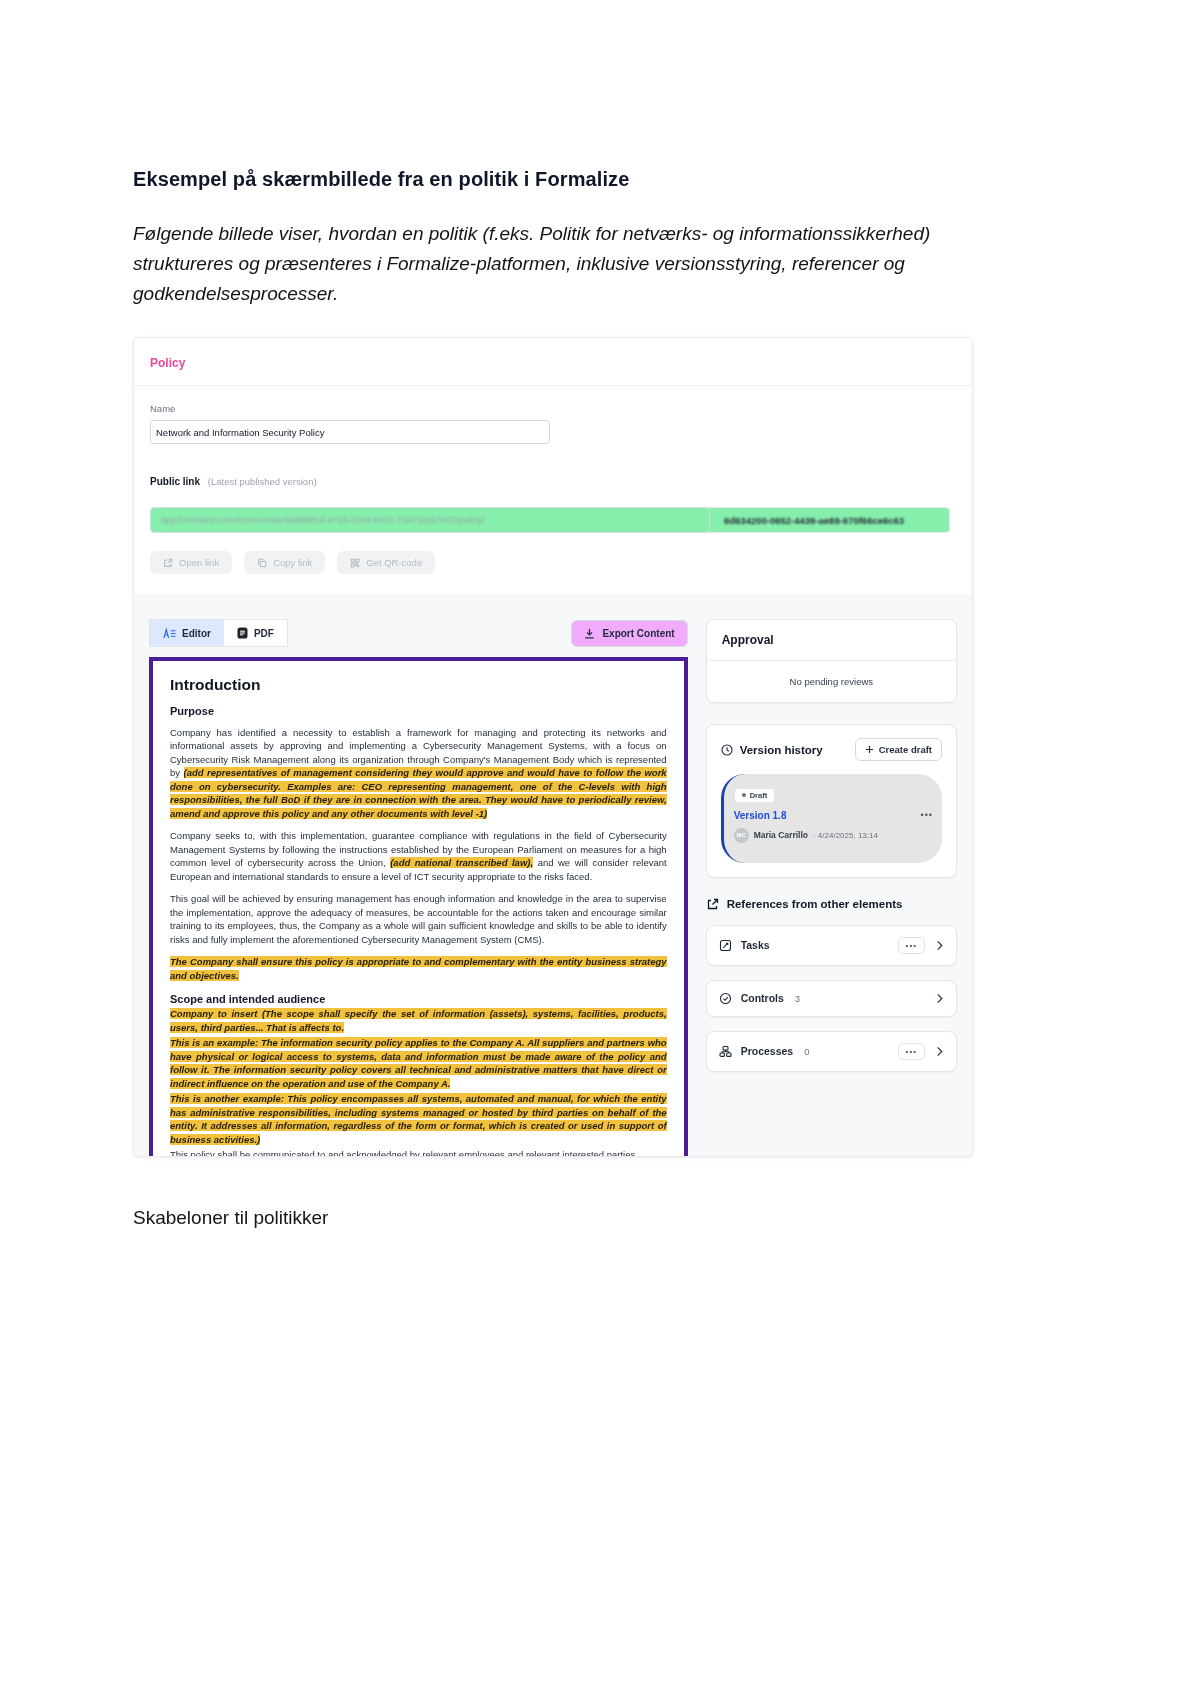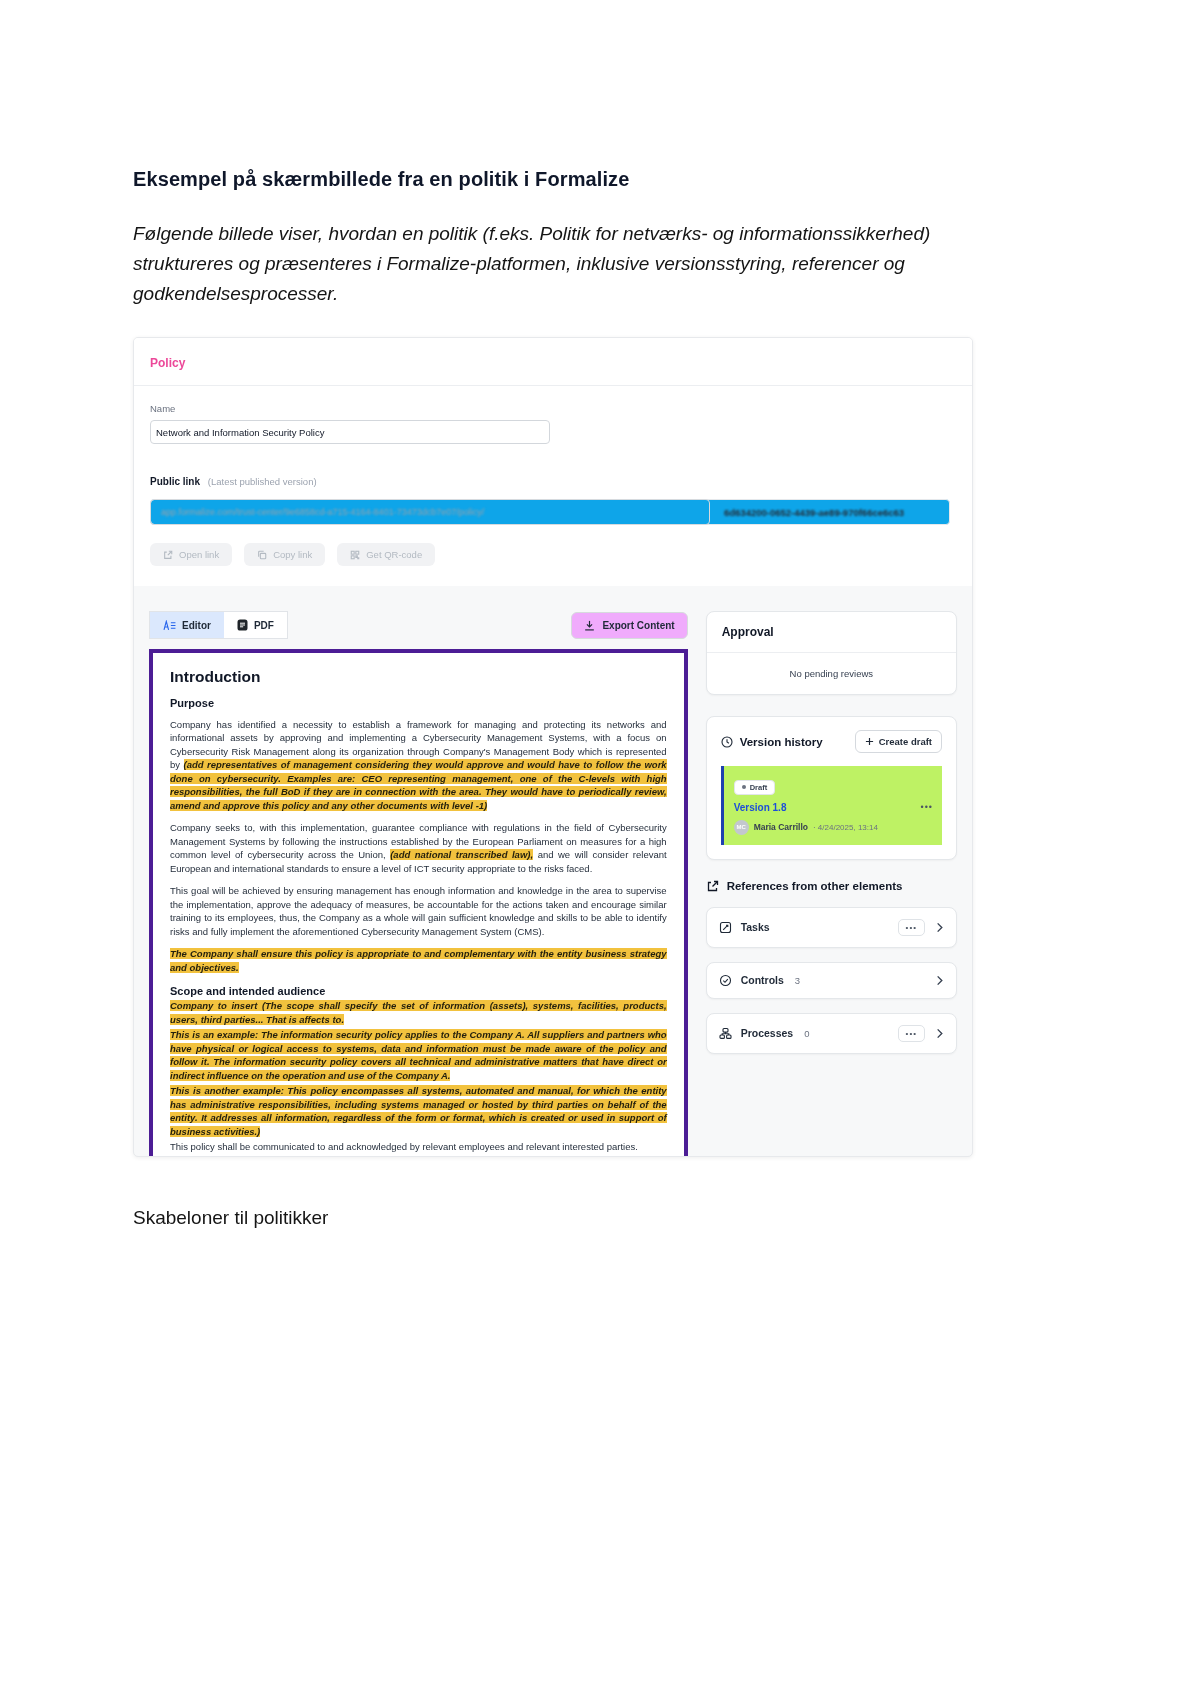--- a/index.html
+++ b/index.html
@@ -17,22 +17,22 @@
 
   .policy-card { background:#fff; padding:18px 16px 20px; }
   .pc-title { font-size:12px; font-weight:bold; color:#ec4899; }
   .pc-divider { height:1px; background:#eceef1; margin:15px -16px 0; }
   .field-label { margin-top:17px; font-size:9.5px; color:#6b7280; }
   .name-input { margin-top:6px; width:400px; height:24px; border:1px solid #d3d7dc; border-radius:4px;
                 background:#fff; font-family:"Liberation Sans",sans-serif; font-size:9.5px; color:#111827; padding:0 5px; display:block; }
   .pl-row { margin-top:32px; font-size:10px; }
   .pl-label { font-weight:bold; color:#111827; font-size:10px; }
   .pl-note { color:#9ca3af; font-size:9.5px; margin-left:5px; }
-  .url-row { margin-top:12px; width:800px; height:26px; border:1px solid #e5e8eb; border-radius:4px;
-             display:flex; align-items:center; background:#0ea5e9; }
+  .url-row { margin-top:20px; width:800px; height:26px; border:1px solid #e5e8eb; border-radius:4px;
+             display:flex; align-items:center; background:#86efac; }
   .url-box { flex:0 0 560px; height:26px; margin:-1px 0 -1px -1px; border:1px solid #d6dade; border-radius:4px;
              display:flex; align-items:center; padding:0 10px; overflow:hidden; }
   .url-text { font-size:9px; color:#9aa1a9; white-space:nowrap; filter:blur(1.1px); }
   .url-id { font-size:9.5px; font-weight:bold; color:#262c36; margin-left:14px; white-space:nowrap; filter:blur(.9px); }
   .link-btns { margin-top:18px; display:flex; gap:12px; }
   .link-btn { display:inline-flex; align-items:center; gap:6px; background:#f1f2f4; color:#b3bac2;
               border:none; border-radius:6px; padding:6px 13px; font-size:9.5px; font-family:inherit;
               filter:blur(.4px); }
   .link-btn svg { stroke:#b3bac2; }
 
@@ -57,21 +57,21 @@
   .sidebar { width:252px; display:flex; flex-direction:column; }
   .sb-card { background:#fff; border:1px solid #e4e7ea; border-radius:8px; box-shadow:0 1px 2px rgba(0,0,0,.04); }
   .approval-hd { padding:13px 15px; font-size:12px; font-weight:bold; color:#111827; border-bottom:1px solid #eceef1; }
   .approval-bd { padding:15px; text-align:center; font-size:9.5px; color:#374151; }
 
   .vh-card { margin-top:21px; padding:13px 14px 14px; }
   .vh-head { display:flex; justify-content:space-between; align-items:center; }
   .vh-title { display:flex; align-items:center; gap:7px; font-size:11.5px; font-weight:bold; color:#111827; }
   .create-btn { display:inline-flex; align-items:center; gap:5px; background:#fff; border:1px solid #d5d9de;
                 border-radius:6px; padding:5px 9px; font-size:9.5px; font-weight:bold; color:#1f2937; font-family:inherit; }
-  .version-entry { margin-top:13px; background:#bef264; border-left:3px solid #1e40af; padding:9px 10px 10px; position:relative; }
+  .version-entry { margin-top:13px; background:#e5e5e5; border-left:3px solid #1e40af; padding:9px 10px 20px; position:relative;border-radius:24px; }
   .draft-badge { display:inline-flex; align-items:center; gap:4px; background:#fff; border:1px solid #e2e5e9;
                  border-radius:4px; padding:2px 7px; font-size:7.5px; font-weight:bold; color:#374151; }
   .draft-dot { width:4px; height:4px; border-radius:50%; background:#6b7280; }
   .version-link { display:block; margin-top:7px; font-size:10px; font-weight:bold; color:#1d4ed8; text-decoration:none; }
   .author-row { margin-top:7px; display:flex; align-items:center; gap:5px; }
   .avatar { width:15px; height:15px; border-radius:50%; background:#c3c8ce; color:#fff; font-size:6px; font-weight:bold;
             display:inline-flex; align-items:center; justify-content:center; }
   .author-name { font-size:8.5px; font-weight:bold; color:#374151; }
   .author-time { font-size:8px; color:#6b7280; }
   .entry-menu { position:absolute; right:9px; top:36px; border:none; background:transparent; color:#4b5563;

